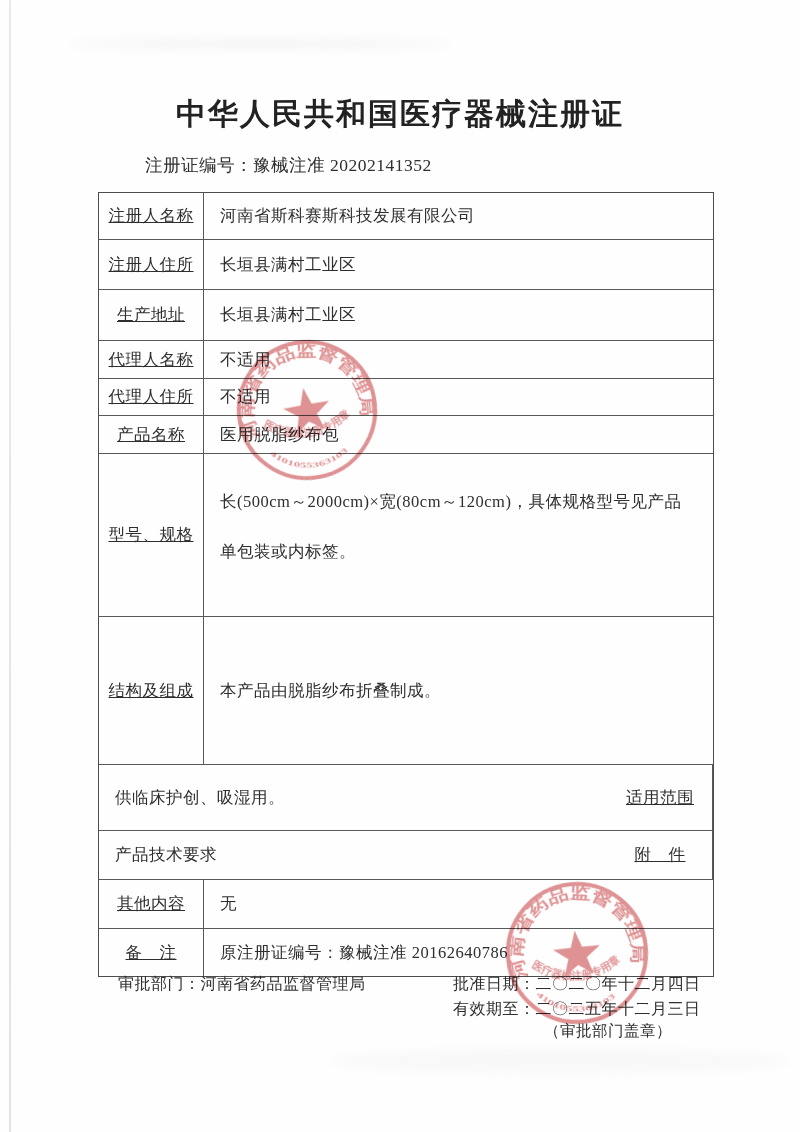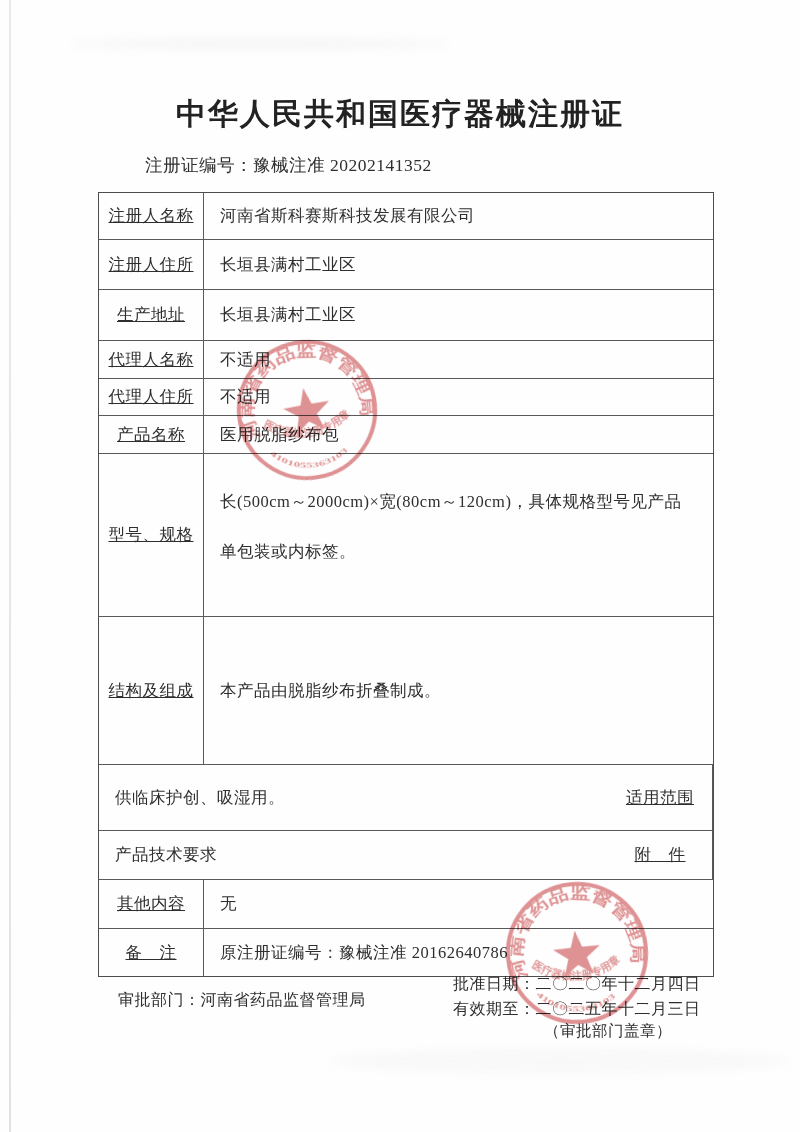--- a/index.html
+++ b/index.html
@@ -26,21 +26,21 @@
   .cell{box-sizing:border-box;font-size:16.5px;}
   .cell.label{width:105px;border-right:1px solid #595959;display:flex;
     align-items:center;justify-content:center;text-align:center;letter-spacing:.5px;text-decoration:underline;}
   .cell.value{flex:1;display:flex;align-items:center;padding:0 28px 0 16px;
     letter-spacing:.5px;line-height:1.45;}
   .h47{height:47px}.h50{height:50px}.h51{height:51px}.h38{height:38px}
   .h37{height:37px}.h163{height:163px}.h148{height:148px}.h66{height:66px}
   .h49{height:49px}
   .value.top-align{align-items:flex-start;padding-top:23px;line-height:50px;}
 
-  .footer-dept{position:absolute;left:118px;top:974px;font-size:16px;letter-spacing:.5px;margin-top:16px;}
+  .footer-dept{position:absolute;left:118px;top:974px;font-size:16px;letter-spacing:.5px;}
   .footer-date{position:absolute;left:453px;top:974px;font-size:16px;letter-spacing:.5px;}
   .footer-valid{position:absolute;left:453px;top:999px;font-size:16px;letter-spacing:.5px;}
   .footer-stampnote{position:absolute;left:544px;top:1021px;font-size:15.5px;letter-spacing:.5px;}
 
   .seal{position:absolute;mix-blend-mode:multiply;opacity:.66;filter:blur(.3px);}
   .seal svg{width:100%;height:100%;display:block;}
   .seal-upper{left:233px;top:336px;width:148px;height:148px;transform:rotate(-10deg);}
   .seal-lower{left:500px;top:878px;width:154px;height:150px;transform:rotate(-6deg);}
   .seal text{font-family:"Liberation Serif","DejaVu Serif",serif;font-weight:600;}
 </style>

